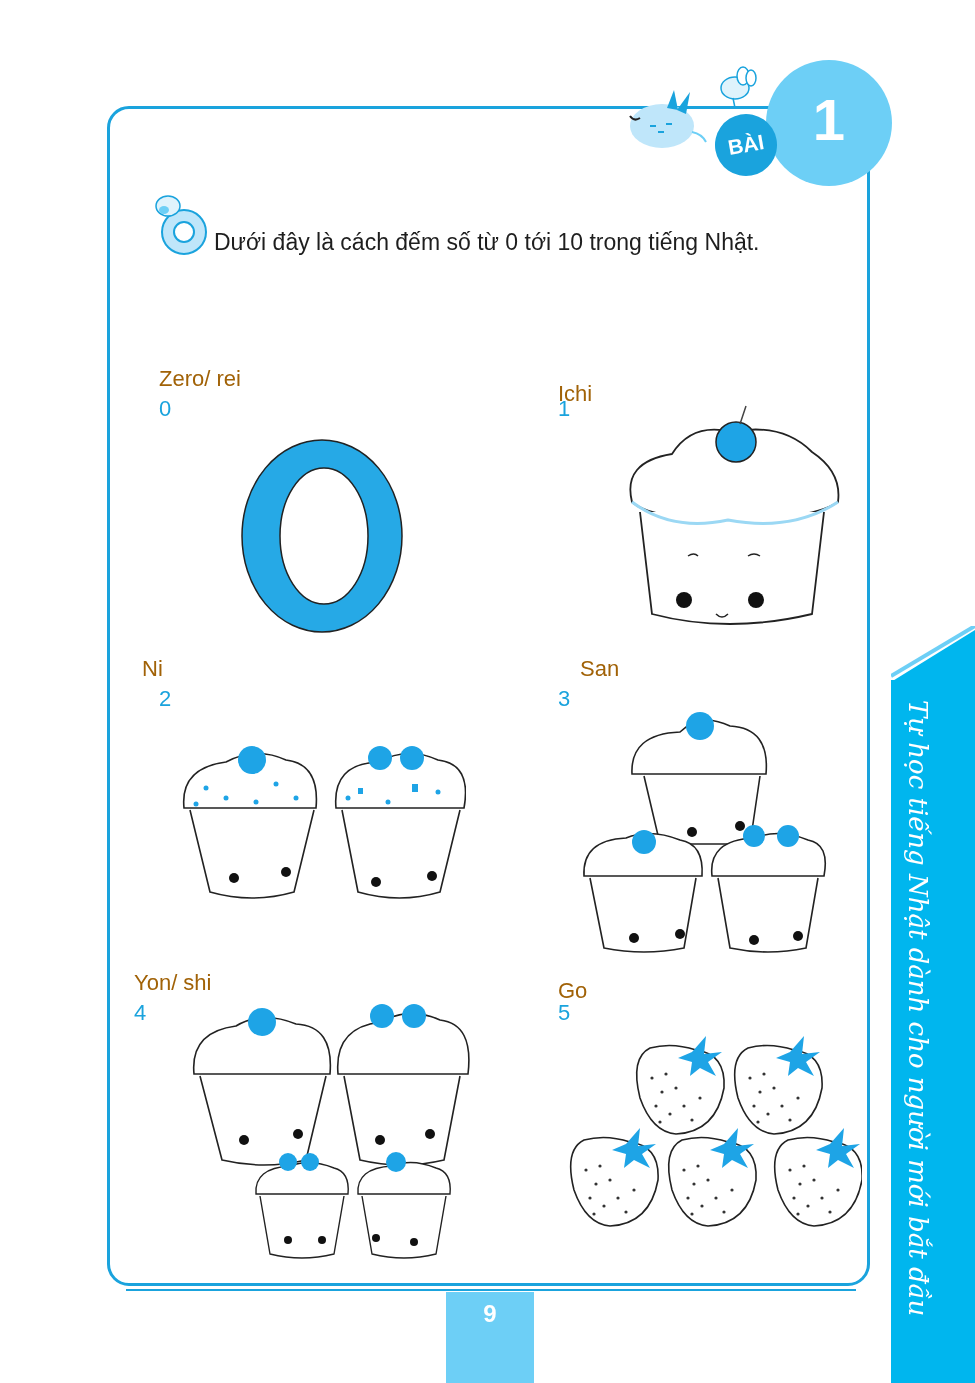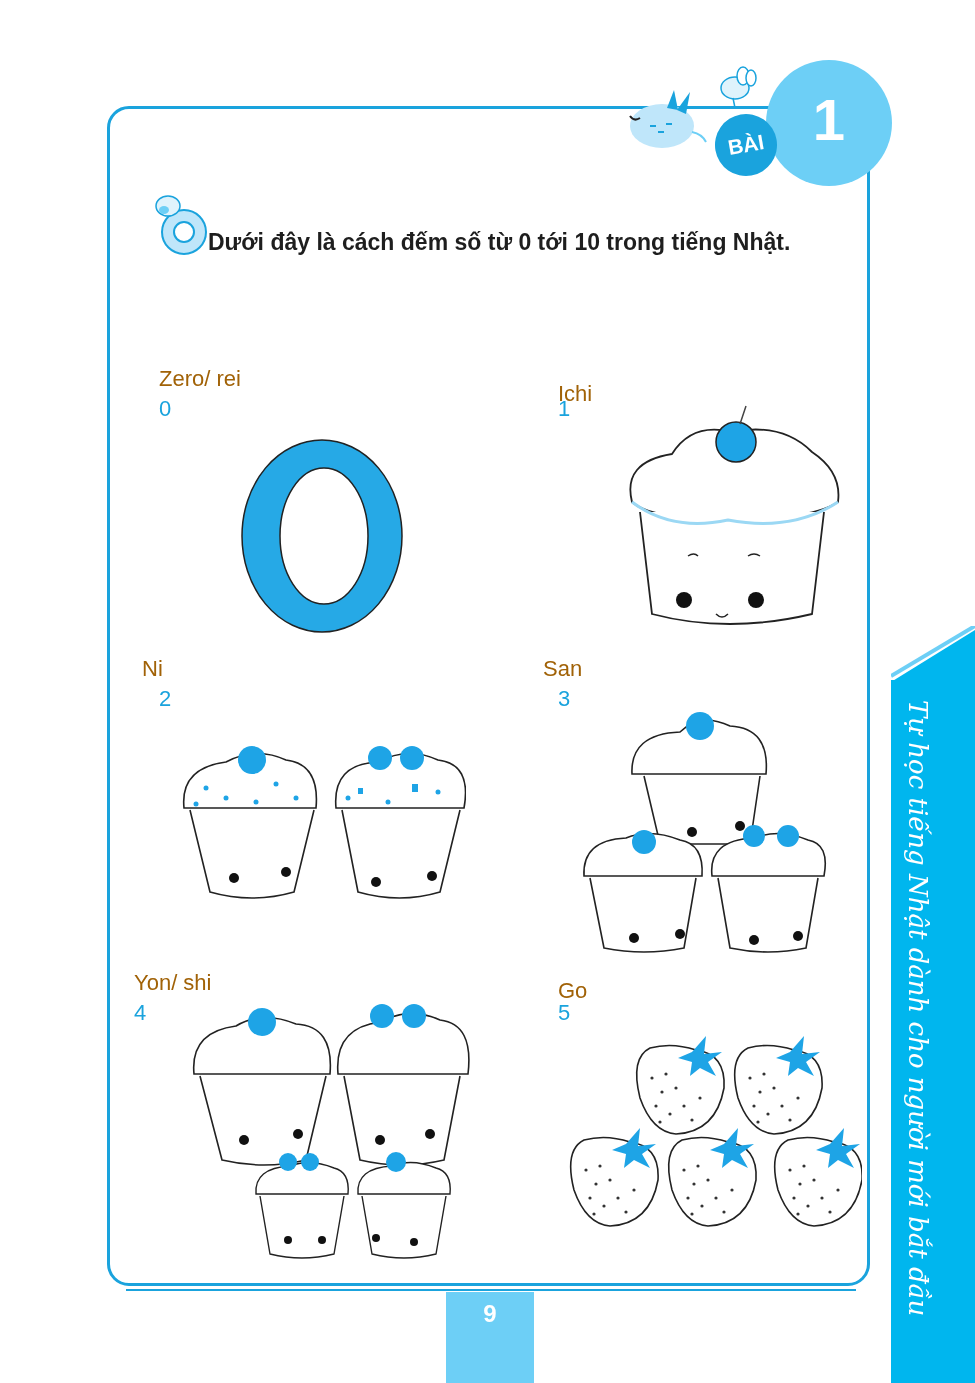--- a/index.html
+++ b/index.html
@@ -22,22 +22,22 @@
     position: absolute; left: 766px; top: 86px; width: 126px; text-align: center;
     font-size: 58px; font-weight: bold; color: #ffffff;
   }
   .badge-small {
     position: absolute; left: 715px; top: 114px; width: 62px; height: 62px; border-radius: 50%;
     background: #1aa3dd; color: #fff; font-weight: bold; font-size: 21px;
     display: flex; align-items: center; justify-content: center; transform: rotate(-10deg);
   }
 
   .instruction {
-    position: absolute; left: 208px; top: 226px; width: 640px;
-    font-size: 23px; font-weight: bold; line-height: 32px; color: #1e1e1e;
+    position: absolute; left: 214px; top: 226px; width: 640px;
+    font-size: 23px; font-weight: normal; line-height: 32px; color: #1e1e1e;
   }
 
   .item-label { position: absolute; font-size: 22px; color: #a16207; }
   .item-num { position: absolute; font-size: 22px; color: #1aa3dd; }
 
   .illus { position: absolute; }
 
   .side-tab {
     position: absolute; left: 891px; top: 680px; width: 84px; height: 703px; background: #00b6ee;
   }
@@ -147,21 +147,21 @@
     <g fill="#1ea4e6">
         <rect x="30" y="50" width="5" height="6"></rect>
         <rect x="84" y="46" width="6" height="8"></rect>
         <circle cx="110" cy="54" r="2.5"></circle>
         <circle cx="60" cy="64" r="2.5"></circle>
         <circle cx="20" cy="60" r="2.5"></circle>
       </g>
   </g>
 </svg>
 
-<div class="item-label" style="left:543px;top:656px">San</div>
+<div class="item-label" style="left:580px;top:656px">San</div>
 <div class="item-num" style="left:558px;top:686px">3</div>
 <svg class="illus" style="left:580px;top:704px" width="250" height="252" viewBox="0 0 250 252">
   <path d="M52 70 Q50 30 100 28 Q120 8 150 22 Q190 24 186 70 Z" fill="#fff" stroke="#222" stroke-width="1.6"></path>
   <path d="M64 72 L80 140 L170 140 L180 72" fill="#fff" stroke="#222" stroke-width="1.6"></path>
   <circle cx="120" cy="22" r="14" fill="#1ea4e6"></circle>
   <circle cx="112" cy="128" r="5" fill="#111"></circle>
     <circle cx="160" cy="122" r="5" fill="#111"></circle>
   <g>
     <path d="M4 172 Q2 136 46 134 Q70 124 100 136 Q124 140 122 172 Z" fill="#fff" stroke="#222" stroke-width="1.6"></path>
     <path d="M10 174 L24 244 Q64 252 104 244 L116 174" fill="#fff" stroke="#222" stroke-width="1.6"></path>

